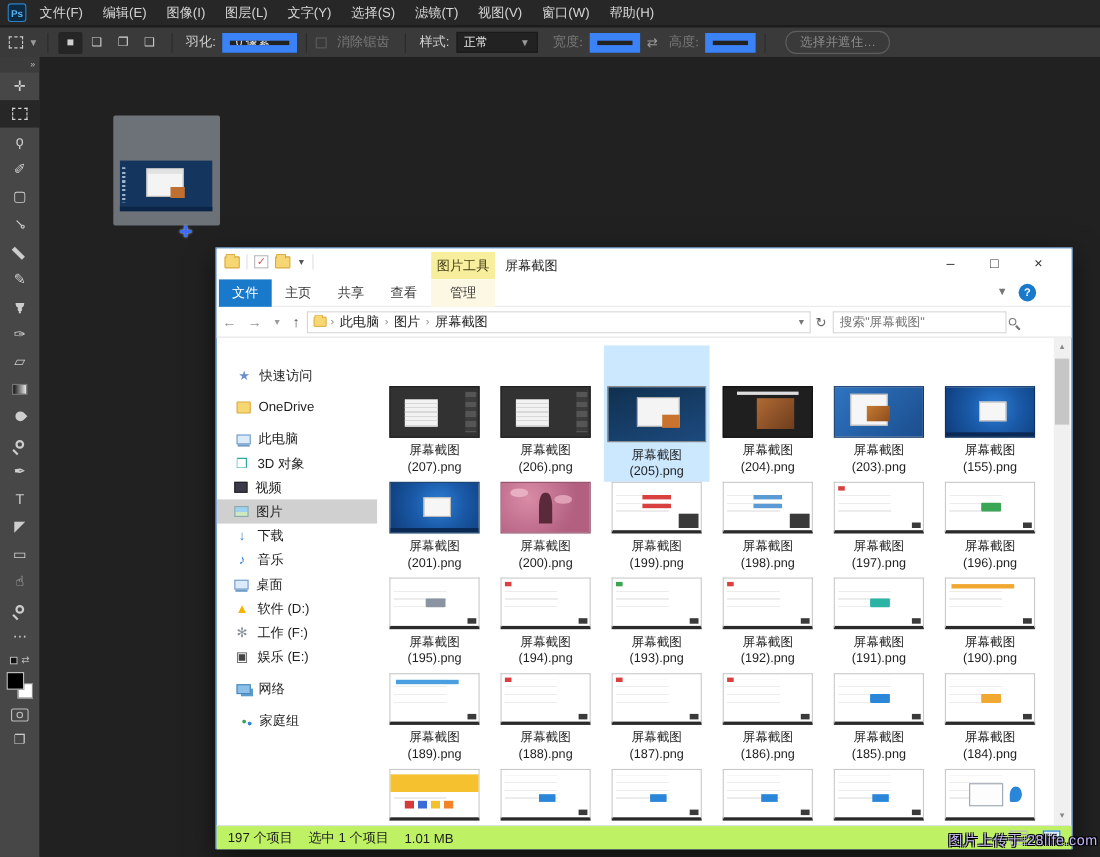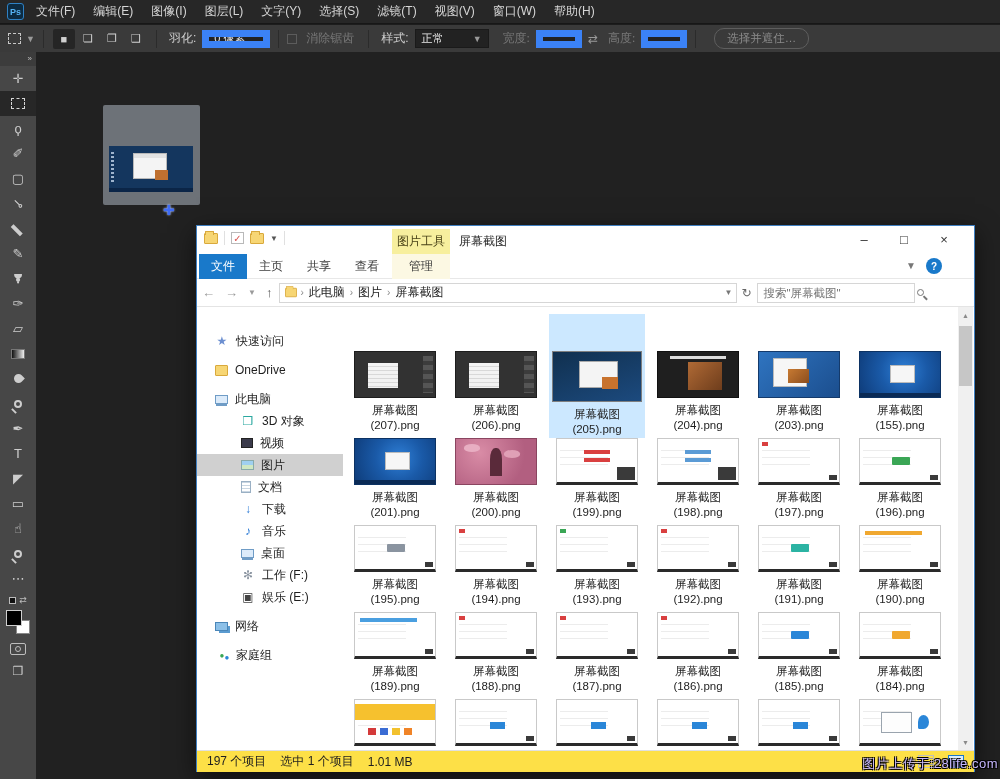--- a/index.html
+++ b/index.html
@@ -104,21 +104,21 @@
   .addr-box .csep { color:#8a8a8a; font-size:10px; margin:0 2px; }
   .addr-tail { margin-left:auto; display:flex; align-items:center; gap:6px; color:#777; }
   .refresh { color:#666; font-size:12px; margin:0 6px 0 4px; }
   .search-box { width:158px; height:20px; border:1px solid #d6d6d6; display:flex; align-items:center; padding:0 5px; }
   .search-box input { border:none; outline:none; flex:1; font-size:11.5px; font-family:inherit; color:#444; background:transparent; }
   .mag-gray { width:7px; height:7px; border:1.5px solid #777; border-radius:50%; position:relative; flex:none; }
   .mag-gray::after { content:""; position:absolute; width:5px; height:1.5px; background:#777; left:5px; top:7px; transform:rotate(45deg); }
 
   .ex-sidebar { position:absolute; left:0; top:81px; width:146px; height:443px; padding-top:16px; overflow:hidden; }
   .side-item { height:22px; display:flex; align-items:center; padding-left:18px; }
-  .side-item.ind2 { padding-left:44px; }
+  .side-item.ind2 { padding-left:16px; }
   .side-item.grp { margin-top:7px; }
   .side-item.selected { background:#d0d0d0; }
   .side-item .lbl { margin-left:7px; white-space:nowrap; }
   .si { width:14px; height:13px; display:inline-flex; align-items:center; justify-content:center; font-size:12px; flex:none; }
   .si-star::before { content:"★"; color:#6c8fd0; }
   .si-folder { background:#f7d674; border:1px solid #d9a93c; width:13px; height:11px; border-radius:1px; }
   .si-pc,.si-desktop { width:13px; height:9px; background:#dcebfa; border:1px solid #6f9cc6; box-shadow:0 3px 0 -1px #6f9cc6; }
   .si-3d::before { content:"❒"; color:#2aa8a0; font-weight:bold; }
   .si-video { width:12px; height:10px; background:#3a3a4a; border:1px solid #222; }
   .si-pictures { width:13px; height:10px; border:1px solid #8aa; background:linear-gradient(180deg,#9fd0f0 55%,#cfe8c2 55%); }
@@ -181,21 +181,21 @@
     background:linear-gradient(90deg,#d43a3a 0 8px,#0000 8px 12px,#3a6cd4 12px 20px,#0000 20px 24px,#f2c12e 24px 32px,#0000 32px 36px,#f08428 36px 44px); }
   .t-sketch::before { content:""; position:absolute; left:26%; top:28%; width:36%; height:44%; border:1px solid #9aa4ae; background:#fdfdfd; }
   .t-sketch::after { content:""; position:absolute; right:14%; top:36%; width:11px; height:14px; background:var(--ac,#2a86d8); border-radius:50% 50% 50% 10%; }
 
   .ex-scroll { position:absolute; right:1px; top:81px; width:15px; height:443px; background:#f0f0f0; }
   .ex-scroll .arr { position:absolute; left:0; width:15px; height:16px; color:#8a8a8a; font-size:7px;
     display:flex; align-items:center; justify-content:center; }
   .ex-scroll .arr.down { bottom:0; }
   .ex-scroll .sthumb { position:absolute; left:1px; top:19px; width:13px; height:60px; background:#c6c6c6; }
 
-  .ex-status { position:absolute; left:0; top:524px; width:777px; height:22px; background:#fde047;
+  .ex-status { position:absolute; left:0; top:524px; width:777px; height:22px; background:#bef264;
     border-top:1px solid #e0e0e0; display:flex; align-items:center; padding:0 10px; gap:14px; }
   .ex-status .grow { flex:1; }
   .view-ic { width:16px; height:13px; border:1px solid #bdbdbd; background:repeating-linear-gradient(#0000 0 2px,#9a9a9a 2px 3px); }
   .view-ic.thumbs { background:#dceefc; border:1px solid var(--accent,#1979ca); display:flex; align-items:flex-end; justify-content:center; }
   .view-ic.thumbs::before { content:""; width:10px; height:7px; background:#7aa7cc; }
 
   .watermark { position:absolute; right:2px; top:755px; color:#c4b5fd; font-size:13px; z-index:50;
     text-shadow:1px 1px 0 #000, -1px -1px 0 #000, 1px -1px 0 #000, -1px 1px 0 #000; letter-spacing:.5px; }
 </style>
 </head>
@@ -416,34 +416,34 @@
       </div>
       <div class="side-item ind2">
         <span class="si si-video"></span>
         <span class="lbl">视频</span>
       </div>
       <div class="side-item ind2 selected">
         <span class="si si-pictures"></span>
         <span class="lbl">图片</span>
       </div>
       <div class="side-item ind2">
-        <span class="si si-doc"></span>
-        <span class="lbl">文档</span>
-      </div>
-      <div class="side-item ind2">
         <span class="si si-download"></span>
         <span class="lbl">下载</span>
       </div>
       <div class="side-item ind2">
         <span class="si si-music"></span>
         <span class="lbl">音乐</span>
       </div>
       <div class="side-item ind2">
         <span class="si si-desktop"></span>
         <span class="lbl">桌面</span>
+      </div>
+      <div class="side-item ind2">
+        <span class="si si-drive-gdrive"></span>
+        <span class="lbl">软件 (D:)</span>
       </div>
       <div class="side-item ind2">
         <span class="si si-drive-work"></span>
         <span class="lbl">工作 (F:)</span>
       </div>
       <div class="side-item ind2">
         <span class="si si-drive-media"></span>
         <span class="lbl">娱乐 (E:)</span>
       </div>
       <div class="side-item grp">

